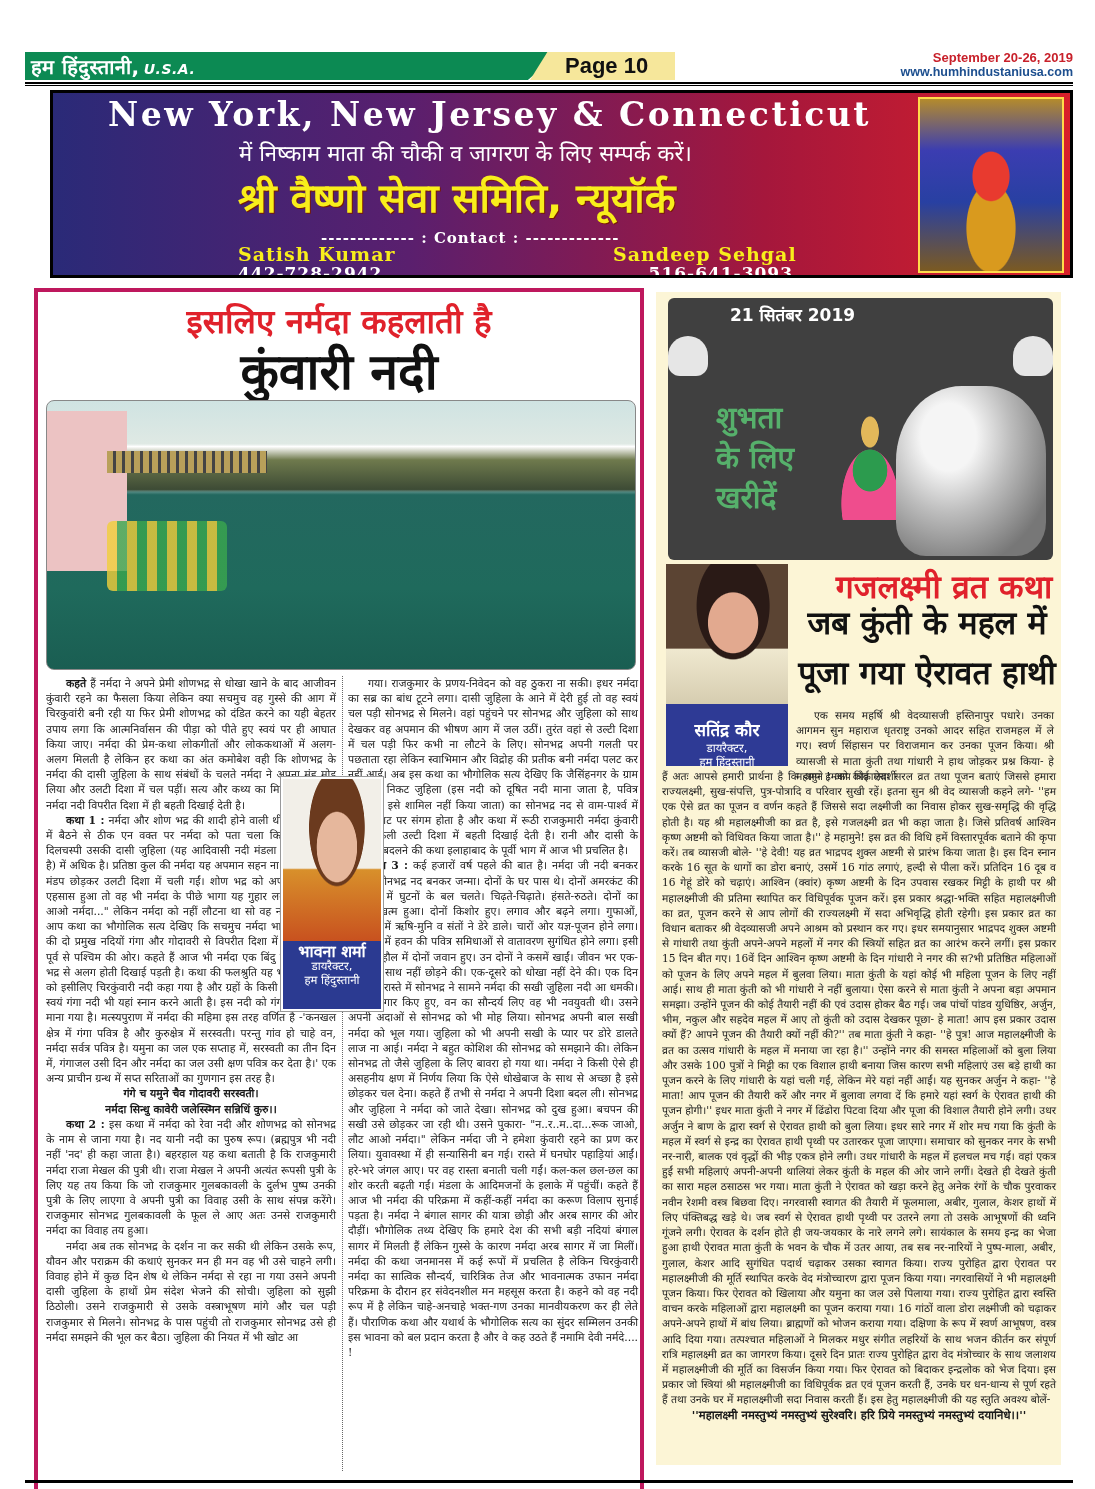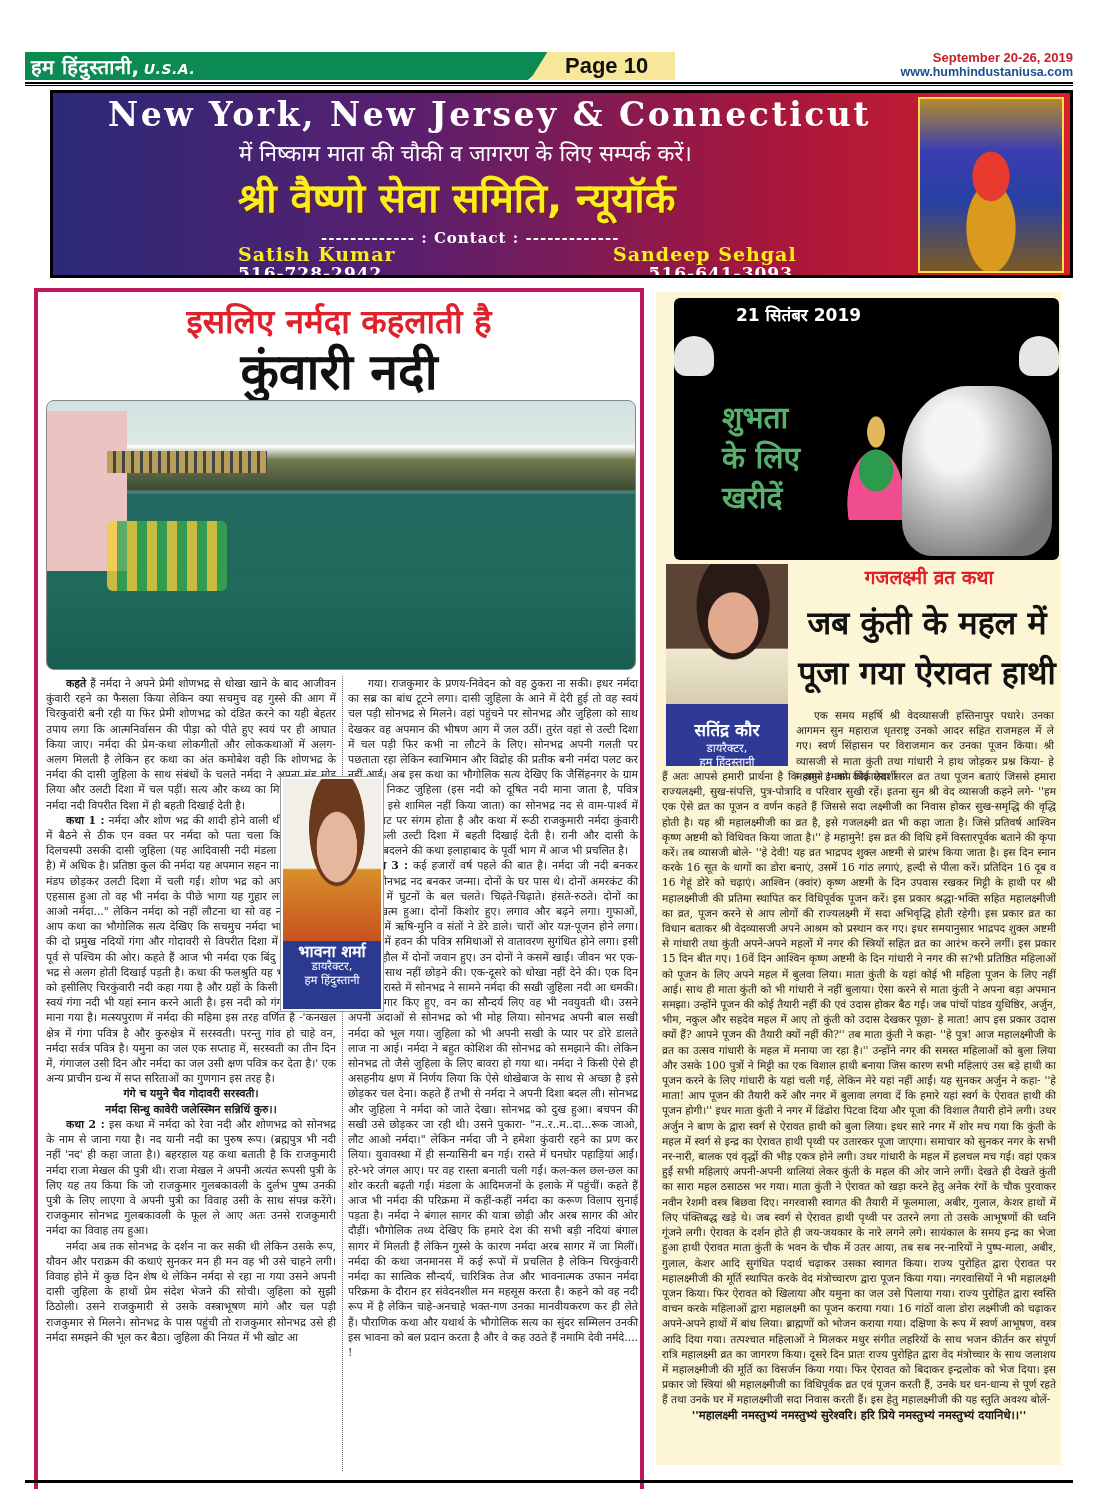--- a/index.html
+++ b/index.html
@@ -72,21 +72,21 @@
   .author-photo { position: absolute; left: 2px; top: 2px; width: 98px; height: 162px;
     background: radial-gradient(ellipse at 55% 42%, #e6b79c 0 26%, transparent 27%),
                 radial-gradient(ellipse at 55% 30%, #6b3a1e 0 36%, transparent 37%),
                 linear-gradient(180deg, #f2efe8 0 55%, #d8902b 56%, #c8511f 100%); }
   .author-caption { position: absolute; left: 2px; top: 164px; width: 98px; height: 68px; background: #2b3a91; color: #fff; text-align: center; padding-top: 3px; }
   .author-name { font-family: "DejaVu Sans", sans-serif; font-weight: bold; font-size: 16px; }
   .author-role { font-family: "DejaVu Sans", sans-serif; font-size: 11.5px; line-height: 14px; }
 
   
   .right-col { position: absolute; left: 656px; top: 292px; width: 405px; height: 1173px; background: #fcf5d6; }
-  .vrat-ad { position: absolute; left: 18px; top: 6px; width: 385px; height: 262px; background: #000000; border-radius: 6px; overflow: hidden; }
+  .vrat-ad { position: absolute; left: 12px; top: 6px; width: 385px; height: 262px; background: #404040; border-radius: 6px; overflow: hidden; }
   .vrat-date { position: absolute; left: 62px; top: 5px; color: #fff; font-family: "DejaVu Sans", sans-serif; font-weight: bold; font-size: 17px; }
   .vrat-title-box { position: absolute; left: 42px; top: 30px; width: 296px; height: 58px; border: 1px solid #6b6b6b; border-radius: 6px; }
   .vrat-title { position: absolute; left: 0; width: 100%; top: 4px; text-align: center; color: #e8651f; font-family: "DejaVu Sans", sans-serif; font-weight: bold; font-size: 34px; }
   .vrat-elephant-l, .vrat-elephant-r { position: absolute; top: 38px; width: 40px; height: 40px; border-radius: 50% 50% 30% 30%; background: #e6e6e6; }
   .vrat-elephant-l { left: 0; }
   .vrat-elephant-r { right: 0; }
   .vrat-green { position: absolute; left: 48px; color: #56b06b; font-family: "DejaVu Sans", sans-serif; font-size: 30px; font-weight: bold; }
   .vrat-bottom { position: absolute; left: 44px; top: 214px; color: #fff; font-family: "DejaVu Sans", sans-serif; font-weight: bold; font-size: 32px; }
   .vrat-goddess { position: absolute; left: 152px; top: 112px; width: 100px; height: 110px;
     background: radial-gradient(ellipse at 50% 20%, #e3b85a 0 12%, transparent 13%),
@@ -94,21 +94,21 @@
                 radial-gradient(ellipse at 50% 85%, #ef4d8d 0 40%, transparent 41%); }
   .vrat-silver { position: absolute; left: 228px; top: 88px; width: 150px; height: 170px; border-radius: 44% 40% 20% 20%;
     background: radial-gradient(ellipse at 35% 30%, #f5f5f5 0 20%, #bdbdbd 45%, #777 80%); }
 
   .katha-photo { position: absolute; left: 10px; top: 272px; width: 122px; height: 140px;
     background: radial-gradient(ellipse at 55% 42%, #e2a98f 0 26%, transparent 27%),
                 radial-gradient(ellipse at 55% 30%, #2a1a16 0 38%, transparent 39%),
                 linear-gradient(180deg, #5b4433 0 60%, #efe8cf 61%, #d6cdb0 100%); }
   .katha-caption { position: absolute; left: 10px; top: 412px; width: 122px; height: 62px; background: #2e3a95; color: #fff; text-align: center; padding-top: 14px; }
   .katha-caption .author-name { font-size: 17px; }
-  .katha-kicker { position: absolute; left: 148px; top: 272px; width: 250px; text-align: center; color: #e0212b; font-family: "DejaVu Sans", sans-serif; font-weight: bold; font-size: 19px; }
+  .katha-kicker { position: absolute; left: 163px; top: 272px; width: 250px; text-align: center; color: #e0212b; font-family: "DejaVu Sans", sans-serif; font-weight: bold; font-size: 32px; }
   .katha-headline { position: absolute; left: 140px; top: 306px; width: 262px; text-align: center; color: #111; font-family: "DejaVu Sans", sans-serif; font-weight: bold; font-size: 32px; line-height: 50px; }
   .katha-intro { position: absolute; left: 140px; top: 416px; width: 258px; font-size: 10.6px; line-height: 15.2px; text-align: justify; text-indent: 18px; }
   .katha-body { position: absolute; left: 6px; top: 477px; width: 394px; font-size: 10.6px; line-height: 15.2px; text-align: justify; }
   .katha-body p { margin: 0; }
   .katha-stuti { text-align: center; font-weight: bold; font-size: 11.5px; margin-top: 1px; }
 
   .footer-rule { position: absolute; left: 25px; top: 1480px; width: 1048px; height: 3px; background: #000; }
 </style>
 </head>
 <body>
@@ -128,21 +128,21 @@
 </div>
 <div class="mast-rule"></div>
 
 <div class="banner">
   <div class="banner-h1">New York, New Jersey &amp; Connecticut</div>
   <div class="banner-h2">में निष्काम माता की चौकी व जागरण के लिए सम्पर्क  करें।</div>
   <div class="banner-h3">श्री वैष्णो सेवा समिति, न्यूयॉर्क</div>
   <div class="banner-contact">------------- : Contact : -------------</div>
   <div class="banner-c1">
     <div class="c-name">Satish Kumar</div>
-    <div class="c-phone">516-728-2942</div>
+    <div class="c-phone">442-728-2942</div>
   </div>
   <div class="banner-c2">
     <div class="c-name">Sandeep Sehgal</div>
     <div class="c-phone">516-641-3093</div>
   </div>
   <div class="banner-deity"></div>
 </div>
 
 <div class="left-article">
   <div class="kicker">इसलिए नर्मदा कहलाती है</div>

